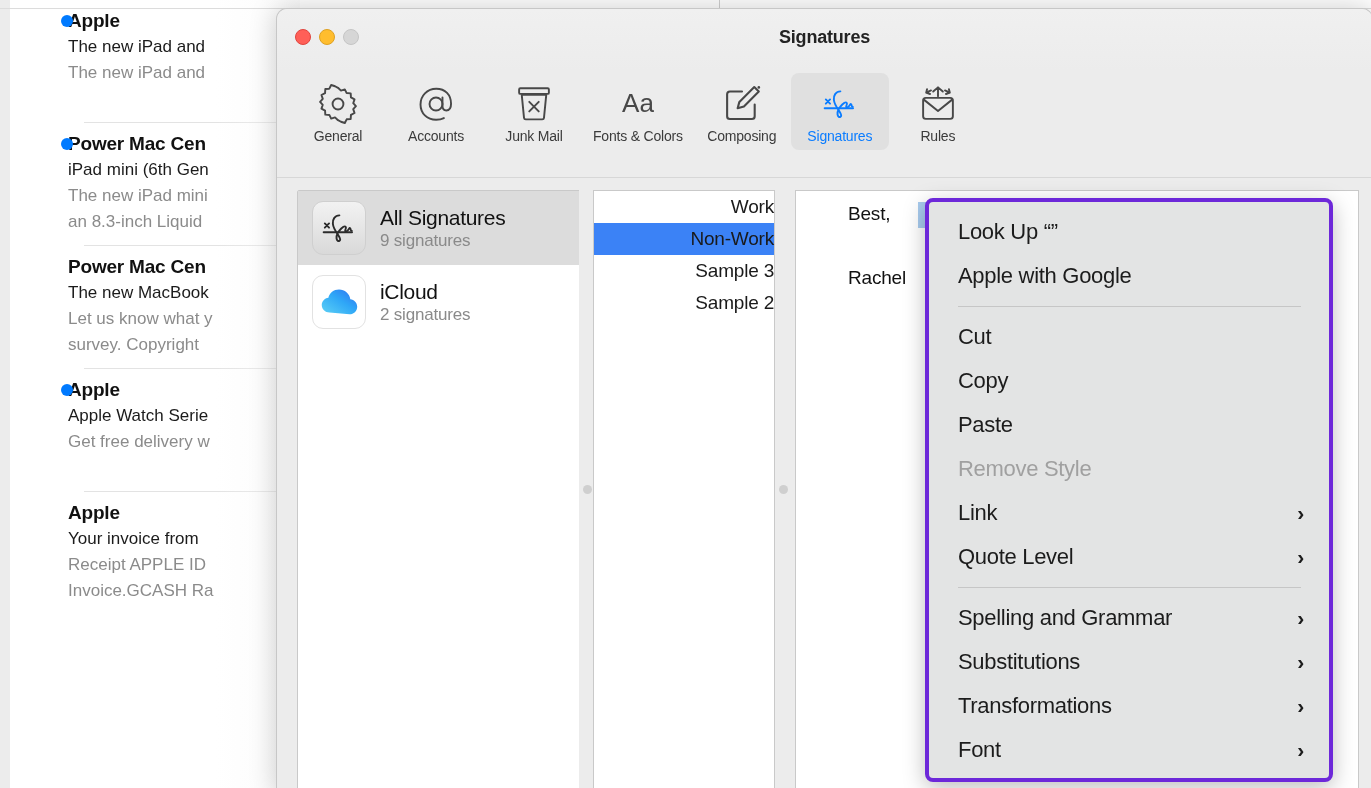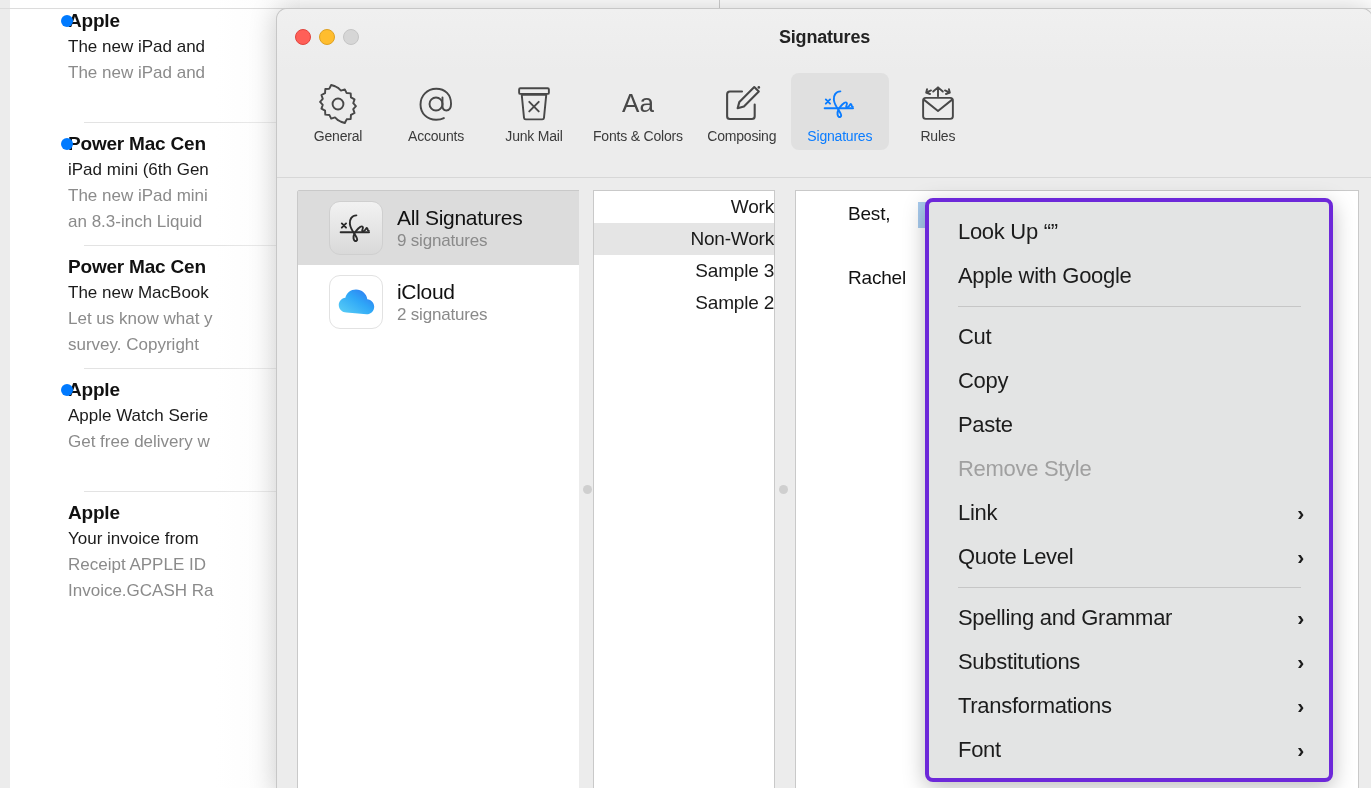--- a/index.html
+++ b/index.html
@@ -102,35 +102,35 @@
   .split{position:absolute;top:12px;width:18px;height:600px;background:#ececec;}
   .split .grip{
     position:absolute;left:50%;top:50%;width:9px;height:9px;margin:-5px 0 0 -5px;
     background:#cfcfcf;border-radius:50%;
   }
   #split1{left:302px;}
   #split2{left:498px;}
 
   
   .src-row{
-    display:flex;align-items:center;gap:14px;height:74px;padding:0 31px;
+    display:flex;align-items:center;gap:14px;height:74px;padding:0 14px;
     background:#ffffff;
   }
   .src-row.selected{background:#dcdcdc;}
   .src-ico{width:52px;height:52px;flex:0 0 52px;border-radius:11px;
     display:flex;align-items:center;justify-content:center;overflow:hidden;}
   .src-ico.allsig{background:linear-gradient(to bottom,#f2f2f2,#d9d9d9);border:1px solid #cfcfcf;}
   .src-ico.icloud{background:#ffffff;border:1px solid #e2e2e2;}
   .src-text{display:flex;flex-direction:column;justify-content:center;}
   .src-title{font-size:21px;color:#111;line-height:25px;letter-spacing:-.3px;}
   .src-sub{font-size:17px;color:#8a8a8a;line-height:22px;letter-spacing:-.2px;}
 
   
   .sig-row{height:32px;line-height:32px;padding-left:18px;font-size:19px;color:#1a1a1a;letter-spacing:-.2px;text-align:right;}
-  .sig-row.selected{background:#e5e5e5;}
+  .sig-row.selected{background:#3b82f6;}
 
   
   #editor-body{position:relative;width:100%;height:100%;background:#ffffff;overflow:hidden;}
   .sig-line{font-size:19px;color:#111;letter-spacing:-.2px;white-space:nowrap;}
   #sig-best{position:absolute;left:52px;top:12px;}
   #sig-name{position:absolute;left:52px;top:76px;}
   #sig-caret-sel{
     position:absolute;left:122px;top:11px;width:28px;height:26px;background:#a8cbee;
   }
 

